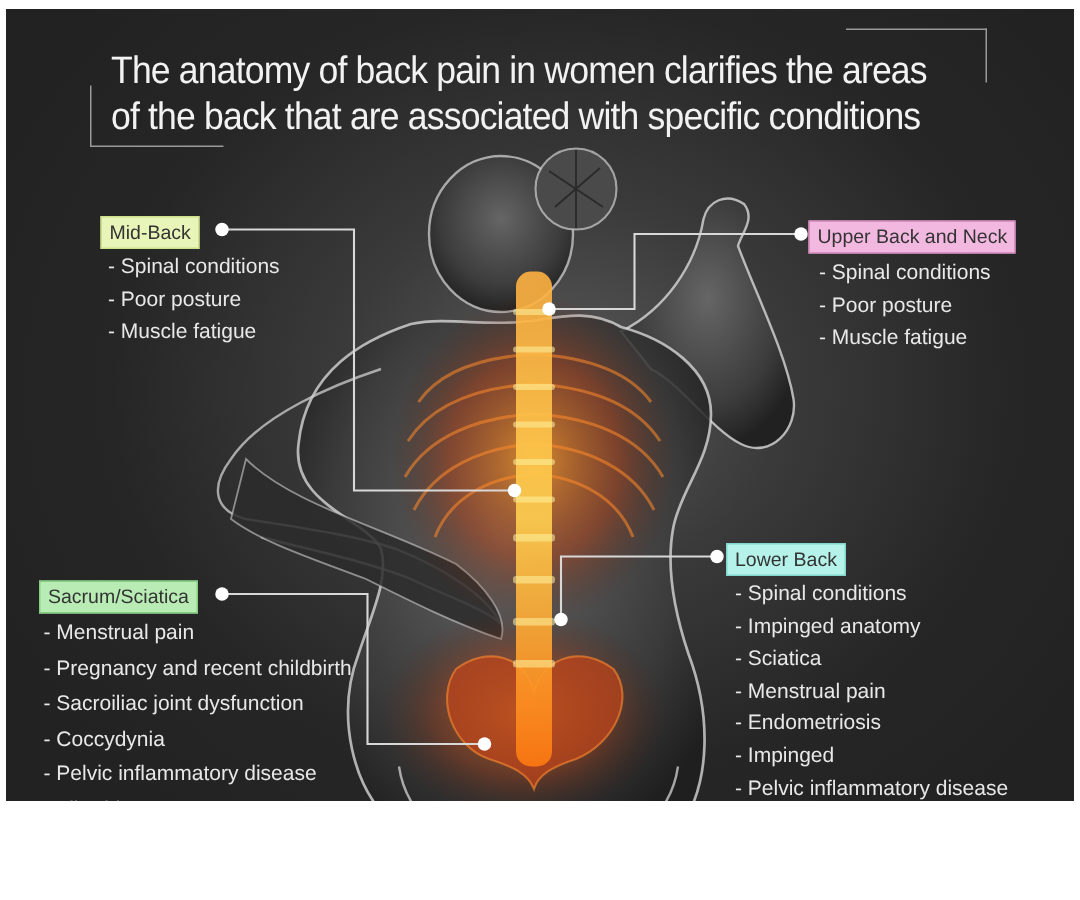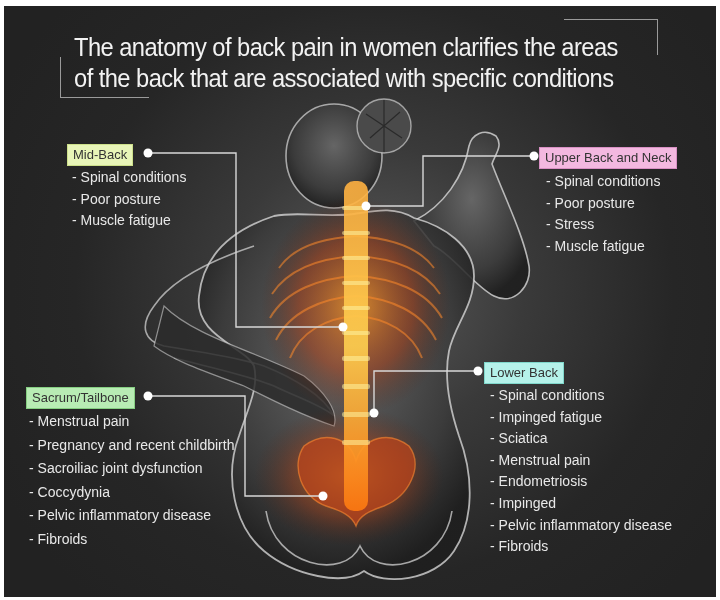--- a/index.html
+++ b/index.html
@@ -1,18 +1,18 @@
 <!DOCTYPE html>
 <html><head>
 <meta charset="utf-8">
 <style>
   html, body { margin: 0; padding: 0; background: #ffffff; }
   body { width: 720px; height: 600px; position: relative; overflow: hidden;
          font-family: "Liberation Sans", "DejaVu Sans", sans-serif; }
-  .panel { position: absolute; left: 4px; top: 6px; width: 712px; height: 591px;
+  .panel { position: absolute; left: 4px; top: 6px; width: 712px; height: 528px;
            background: radial-gradient(ellipse 60% 70% at 52% 48%, #5a5a5a 0%, #3a3a3a 35%, #262626 70%, #222 100%);
            overflow: hidden; }
   .title { position: absolute; left: 70px; top: 26px; width: 600px; color: #f2f2f2;
            font-size: 25.5px; line-height: 31px; letter-spacing: -0.6px; transform: scaleX(0.93);
            transform-origin: left top; white-space: nowrap; }
   .title div { display: block; }
   .bracket { position: absolute; border-color: #9a9a9a; border-style: solid; border-width: 0; }
   .figure { position: absolute; left: 0; top: 0; width: 712px; height: 591px; }
   .label { position: absolute; font-size: 13px; padding: 2px 5px; color: #333; line-height: 16px; white-space: nowrap; }
   .lbl-mid { background: #e8f5b8; border: 1px solid #cde08a; }
@@ -124,37 +124,36 @@
   <ul class="items" style="left:68px; top:161px;">
     <li>Spinal conditions</li>
     <li>Poor posture</li>
     <li>Muscle fatigue</li>
   </ul>
 
   <div class="label lbl-upper" style="left:535px; top:141px;">Upper Back and Neck</div>
   <ul class="items" style="left:542px; top:165px;">
     <li>Spinal conditions</li>
     <li>Poor posture</li>
-    <li>Stress</li>
     <li>Muscle fatigue</li>
   </ul>
 
   <div class="label lbl-lower" style="left:480px; top:356px;">Lower Back</div>
   <ul class="items" style="left:486px; top:379px;">
     <li>Spinal conditions</li>
-    <li>Impinged fatigue</li>
+    <li>Impinged anatomy</li>
     <li>Sciatica</li>
     <li>Menstrual pain</li>
     <li>Endometriosis</li>
     <li>Impinged</li>
     <li>Pelvic inflammatory disease</li>
     <li>Fibroids</li>
   </ul>
 
-  <div class="label lbl-sacrum" style="left:22px; top:381px;">Sacrum/Tailbone</div>
+  <div class="label lbl-sacrum" style="left:22px; top:381px;">Sacrum/Sciatica</div>
   <ul class="items" style="left:25px; top:404px; line-height:23.6px;">
     <li>Menstrual pain</li>
     <li>Pregnancy and recent childbirth</li>
     <li>Sacroiliac joint dysfunction</li>
     <li>Coccydynia</li>
     <li>Pelvic inflammatory disease</li>
     <li>Fibroids</li>
   </ul>
 </div>
 

